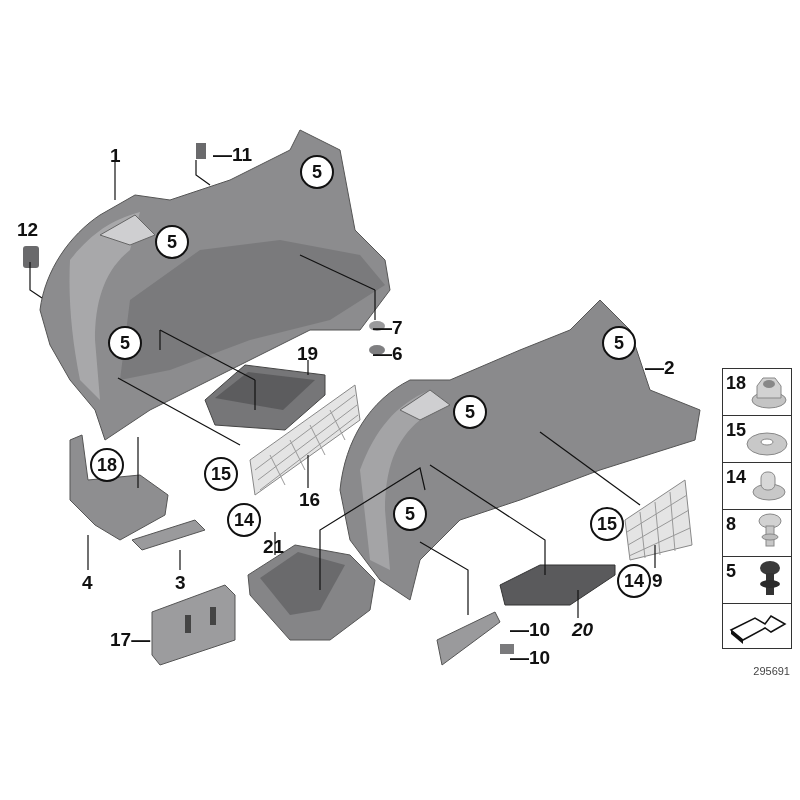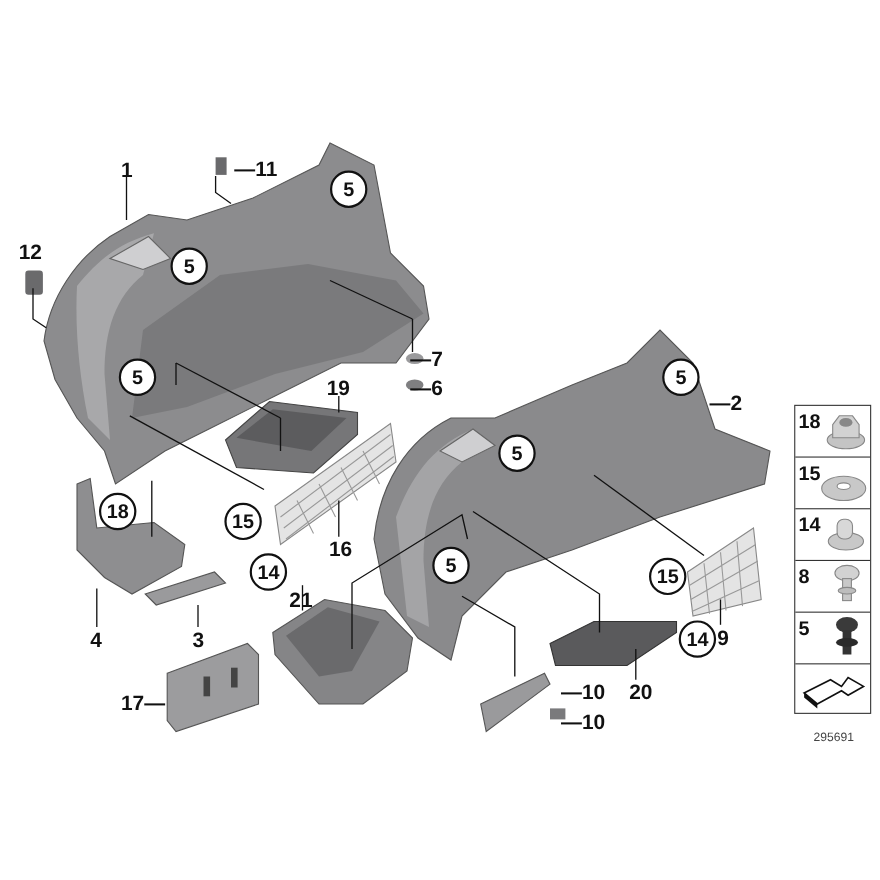--- a/index.html
+++ b/index.html
@@ -5,21 +5,21 @@
   html, body { margin:0; padding:0; background:#ffffff; }
   body { width:800px; height:800px; position:relative; overflow:hidden; font-family:"Liberation Sans", sans-serif; }
   #diagram { position:absolute; left:0; top:0; width:800px; height:800px; }
   .lbl { position:absolute; font-weight:bold; font-size:19px; color:#111; line-height:1; }
   .circ { position:absolute; width:30px; height:30px; border:2px solid #111; border-radius:50%; background:#fff; font-weight:bold; font-size:18px; text-align:center; line-height:30px; color:#111; }
   .legend { position:absolute; left:722px; top:368px; width:68px; border:1px solid #333; background:#fff; }
   .legend .cell { position:relative; height:46px; border-bottom:1px solid #333; }
   .legend .cell:last-child { border-bottom:none; height:44px; }
   .legend .num { position:absolute; left:3px; top:4px; font-weight:bold; font-size:18px; color:#111; }
   .legend svg { position:absolute; }
-  .catno { position:absolute; left:726px; top:665px; width:64px; text-align:center; font-size:11px; color:#444; }
+  .catno { position:absolute; left:726px; top:665px; width:64px; text-align:right; font-size:11px; color:#444; }
 </style>
 </head>
 <body>
 
 <div id="diagram">
   <svg width="800" height="800" viewBox="0 0 800 800">
 
     <g>
       <path d="M40,310 C45,270 70,235 100,215 L135,195 L170,200 L230,180 L290,150 L300,130 L340,150 L355,230 L385,260 L390,290 L360,330 L310,330 L250,360 L190,390 L150,410 L105,440 L95,410 L70,380 L50,345 Z" fill="#8c8c8e" stroke="#555" stroke-width="1"></path>
       <path d="M70,260 C90,235 110,220 140,212 L130,250 C105,270 95,300 95,340 L100,400 L80,380 C72,340 68,300 70,260 Z" fill="#a8a8aa"></path>
@@ -109,21 +109,21 @@
   <span class="lbl" style="left:17px;top:220px;">12</span>
   <span class="lbl" style="left:373px;top:318px;">—7</span>
   <span class="lbl" style="left:373px;top:344px;">—6</span>
   <span class="lbl" style="left:297px;top:344px;">19</span>
   <span class="lbl" style="left:645px;top:358px;">—2</span>
   <span class="lbl" style="left:299px;top:490px;">16</span>
   <span class="lbl" style="left:263px;top:509px;margin-top:28px;">21</span>
   <span class="lbl" style="left:82px;top:573px;">4</span>
   <span class="lbl" style="left:175px;top:573px;">3</span>
   <span class="lbl" style="left:652px;top:571px;">9</span>
-  <span class="lbl" style="left:572px;top:620px;">20</span>
+  <span class="lbl" style="left:572px;top:620px;font-style:italic;">20</span>
   <span class="lbl" style="left:510px;top:620px;text-align:right;">—10</span>
   <span class="lbl" style="left:510px;top:648px;">—10</span>
   <span class="lbl" style="left:110px;top:630px;">17—</span>
 
   
   <span class="circ" style="left:300px;top:155px;">5</span>
   <span class="circ" style="left:155px;top:225px;">5</span>
   <span class="circ" style="left:108px;top:326px;">5</span>
   <span class="circ" style="left:602px;top:326px;">5</span>
   <span class="circ" style="left:453px;top:395px;">5</span>

